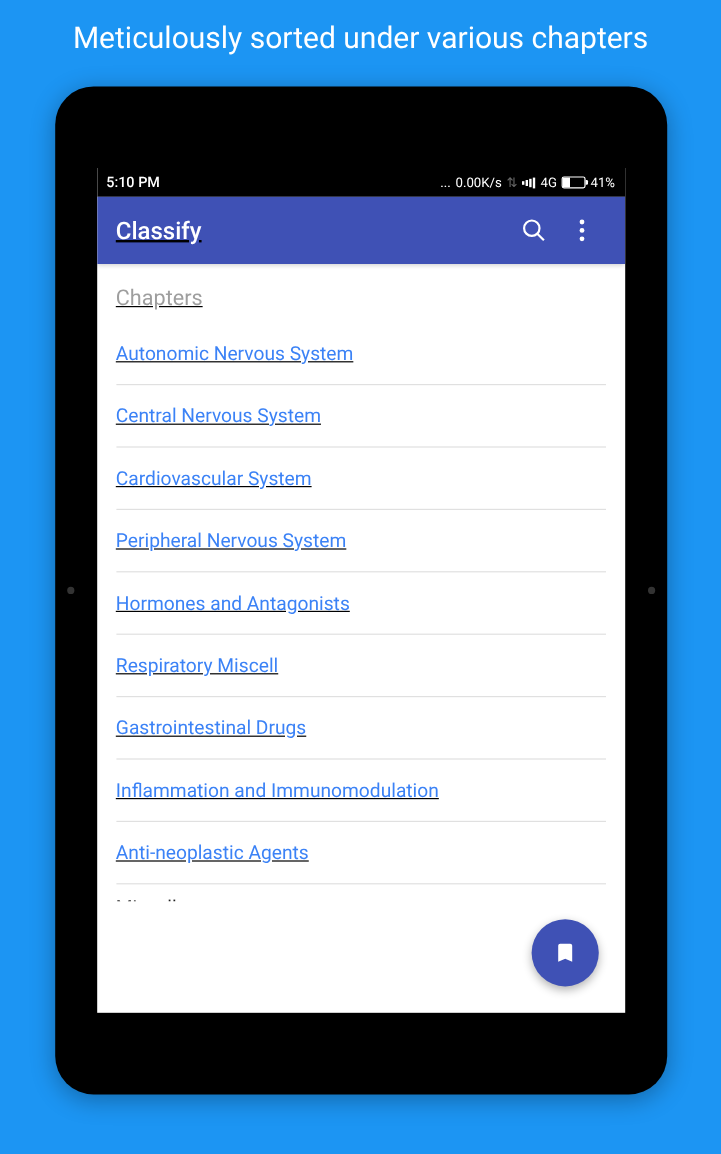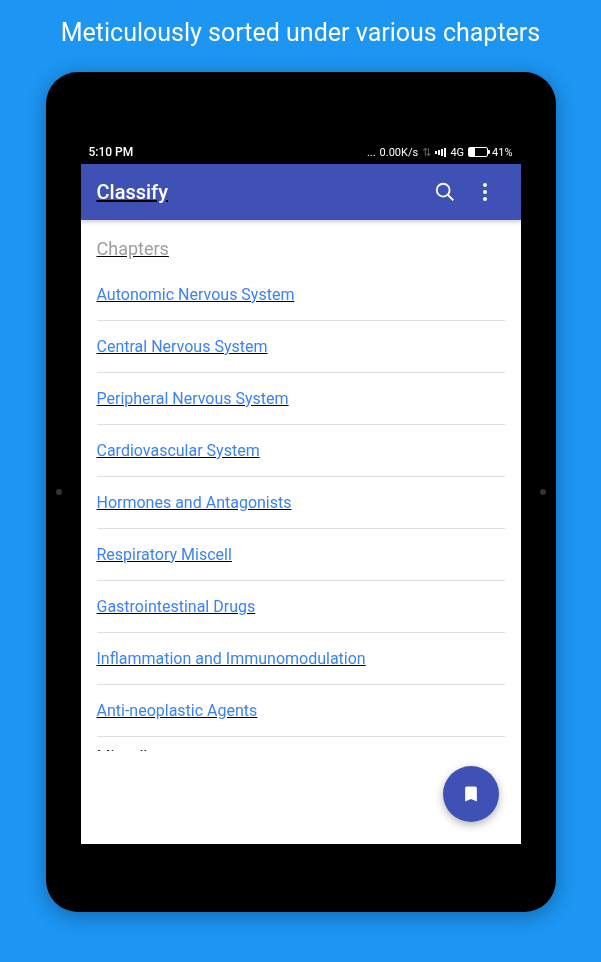--- a/index.html
+++ b/index.html
@@ -283,22 +283,22 @@
             <span></span>
         </div>
       </div>
     </div>
 
     <div class="content">
       <div class="section-header">Chapters</div>
 
       <div class="list-item">Autonomic Nervous System</div>
       <div class="list-item">Central Nervous System</div>
+      <div class="list-item">Cardiovascular System</div>
       <div class="list-item">Peripheral Nervous System</div>
-      <div class="list-item">Cardiovascular System</div>
       <div class="list-item">Hormones and Antagonists</div>
       <div class="list-item">Respiratory Miscell</div>
       <div class="list-item">Gastrointestinal Drugs</div>
       <div class="list-item">Inflammation and Immunomodulation</div>
       <div class="list-item">Anti-neoplastic Agents</div>
       <div class="partial-item">Miscell</div>
 
       <div class="fab">
         <svg class="bookmark-svg" viewBox="0 0 24 24">
           <path d="M17 3H7c-1.1 0-2 .9-2 2v16l7-3 7 3V5c0-1.1-.9-2-2-2z"></path>

